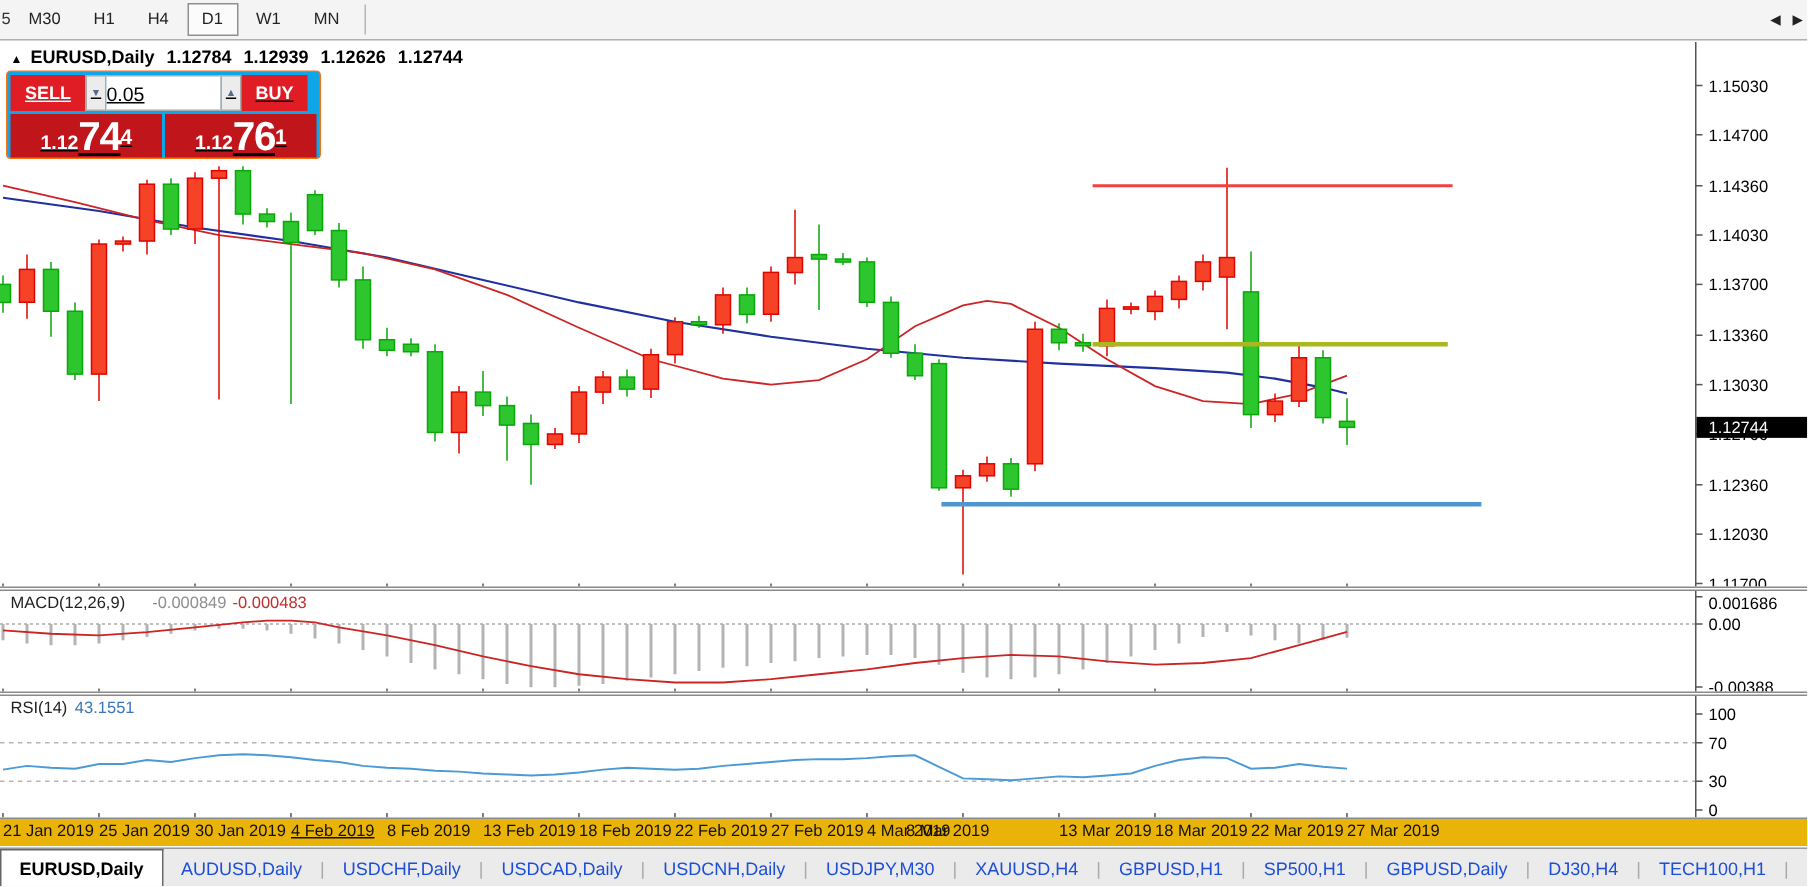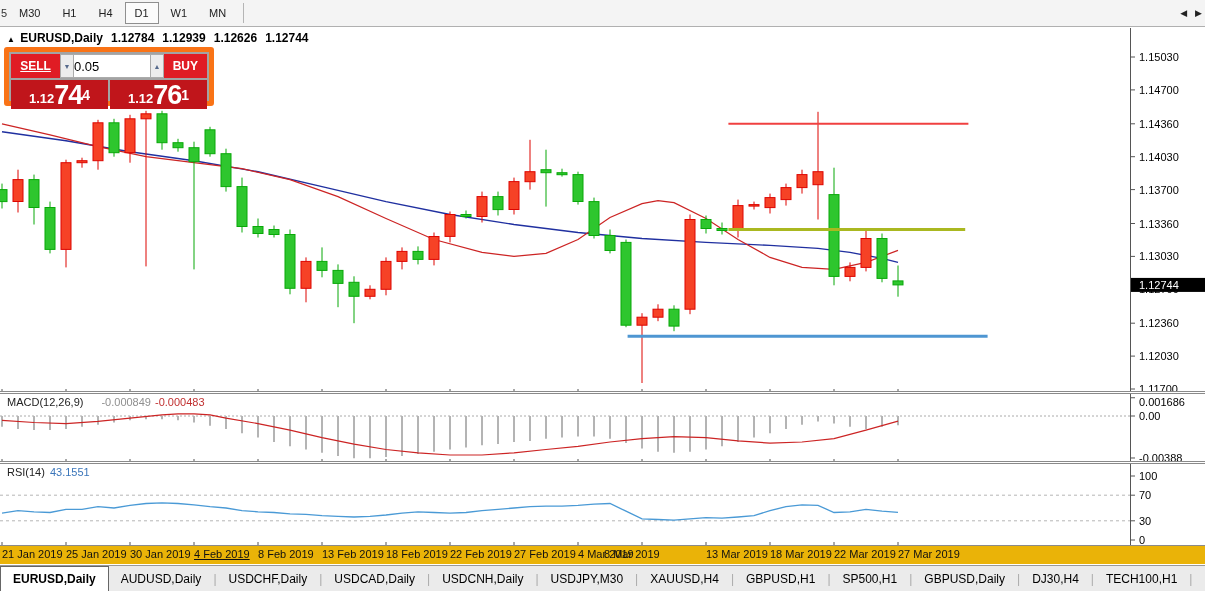--- a/index.html
+++ b/index.html
@@ -16,21 +16,21 @@
   .tf-btn.active { background:#fbfbfb; border:1px solid #8f8f8f; }
   .tf-sep { width:1px; height:20px; background:#b5b5b5; margin-left:6px; }
 
   
   .chart-title { position:absolute; top:31px; left:7px; font-size:12px; font-weight:700;
                  color:#000; display:flex; gap:8px; align-items:center; z-index:5; }
   .chart-title .tri { font-size:8px; margin-right:2px; }
 
   
   .trade { position:absolute; top:47px; left:4px; width:210px; height:59px;
-           background:#a3a3a3; border:5px solid #f97316; border-radius:3px; z-index:6; padding:2px; }
+           background:#0ea5e9; border:1px solid #f97316; border-radius:3px; z-index:6; padding:2px;text-decoration:underline; }
   .trade-row1 { display:flex; height:24px; }
   .btn-sell,.btn-buy { background:#e01c24; color:#fff; font-size:12px; font-weight:700;
                         display:flex; align-items:center; justify-content:center; cursor:pointer; }
   .btn-sell { width:50px; text-decoration:underline; }
   .btn-buy { width:44px; }
   .spin { width:14px; background:#ececec; border:1px solid #ababab; color:#566a8c;
           font-size:7px; display:flex; align-items:center; justify-content:center; cursor:pointer; }
   .vol { width:76px; border:1px solid #ababab; border-left:none; border-right:none;
          font-size:13px; text-align:left; padding-right:6px; font-family:"Liberation Sans",sans-serif; outline:none; }
   .trade-row2 { display:flex; height:29px; margin-top:2px; gap:2px; }
@@ -54,21 +54,21 @@
 
   
   .xaxis { position:absolute; top:546px; left:0; width:1205px; height:18px; background:#eab308; }
   .xlab { position:absolute; top:2px; font-size:11px; color:#111; white-space:nowrap; }
   .paneline { position:absolute; left:0; width:1205px; height:1px; background:#8a8a8a; }
 
   
   .tabbar { position:absolute; top:565px; left:0; width:1205px; height:26px;
             background:#ebebeb; border-top:1px solid #999; display:flex; align-items:stretch;
             overflow:hidden; padding-right:34px; }
-  .tab { font-size:12px; color:#000000; display:flex; align-items:center;
+  .tab { font-size:12px; color:#1d4ed8; display:flex; align-items:center;
          padding:0 12px; white-space:nowrap; cursor:pointer; }
   .tab.active { background:#fff; border:1px solid #666; border-bottom:none; color:#000; font-weight:700; }
   .tab-sep { color:#aaa; display:flex; align-items:center; font-size:12px; }
   .tab-arrows { position:absolute; right:3px; top:0; height:26px; display:flex; gap:8px;
                 align-items:center; font-size:9px; color:#222; }
   .tab-arrows span { cursor:pointer; }
 </style>
 </head>
 <body>
 

